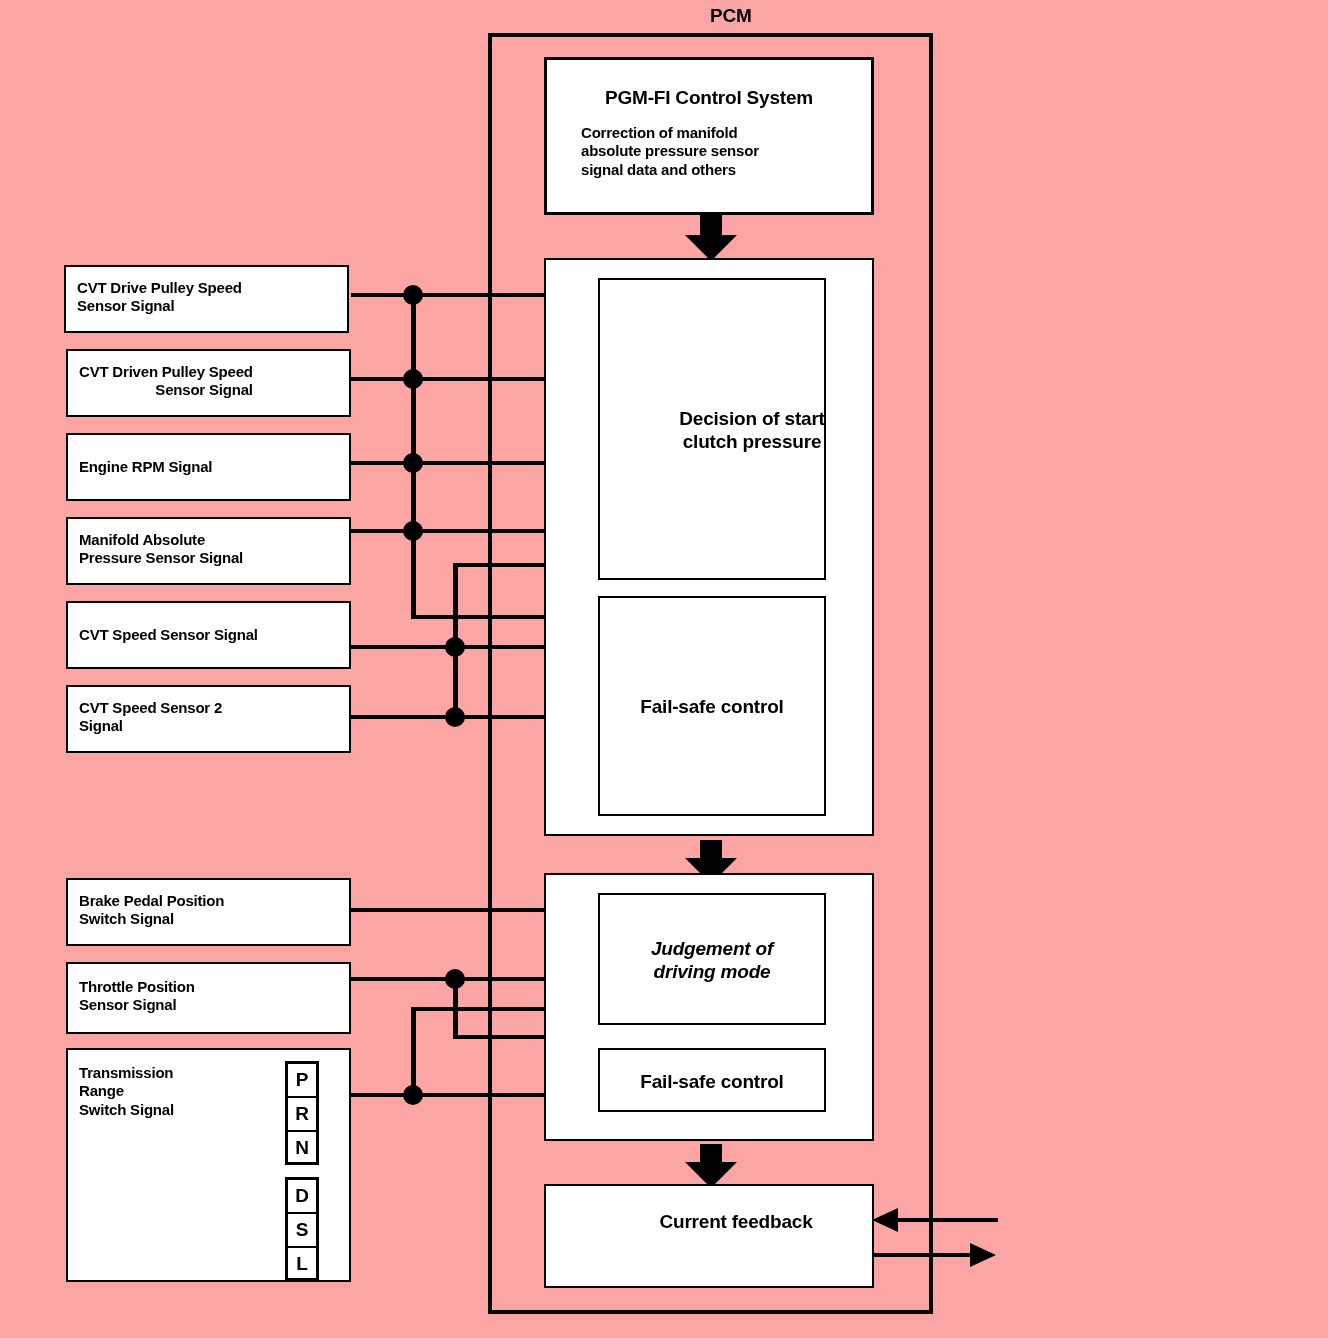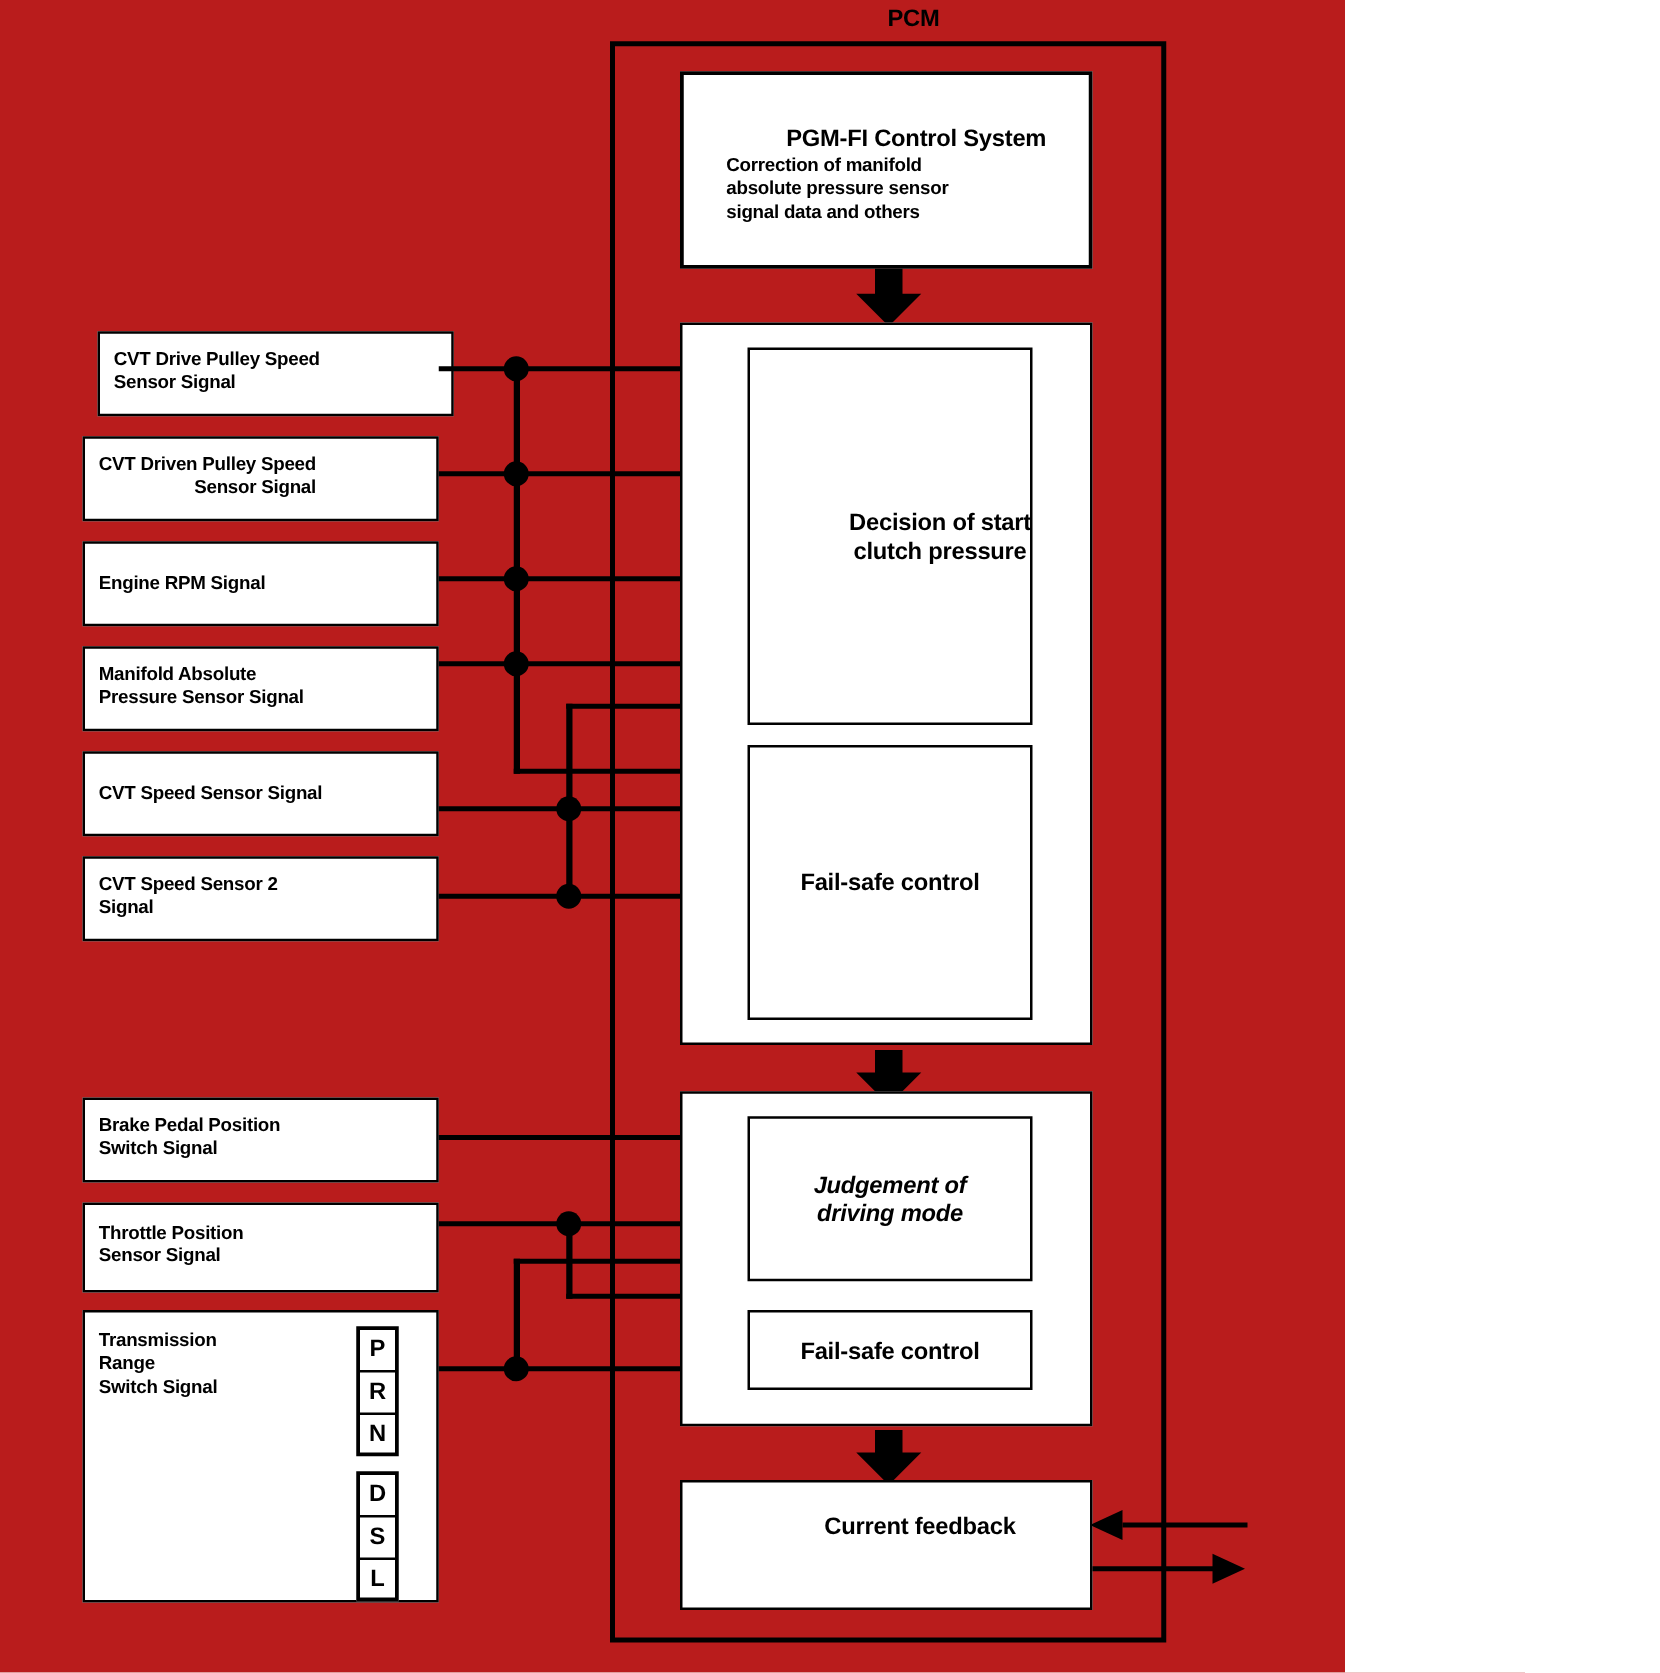--- a/index.html
+++ b/index.html
@@ -3,23 +3,23 @@
 <meta charset="utf-8">
 <title>PCM Start Clutch Control Block Diagram</title>
 <style>
   html, body {
     margin: 0;
     padding: 0;
     background: #ffffff;
   }
   #canvas {
     position: relative;
-    width: 1076px;
+    width: 1328px;
     height: 1338px;
-    background: #b91c1c;
+    background: #fca5a5;
     font-family: "Liberation Sans", sans-serif;
     overflow: hidden;
   }
 
   
   .box {
     position: absolute;
     box-sizing: border-box;
     border: 3px solid #000;
     background: #fff;
@@ -119,32 +119,32 @@
 </head>
 <body>
 
 <div id="canvas">
 
   <div class="lbl t19" style="left:710px; top:4px;">PCM</div>
 
   <div class="box outer" style="left:488px; top:33px; width:445px; height:1281px;"></div>
 
   <div class="box" style="left:544px; top:57px; width:330px; height:158px;">
-    <div class="lbl t19 center" style="top:40px;padding-left:24px;">PGM-FI Control System</div>
+    <div class="lbl t19 center" style="top:26px;">PGM-FI Control System</div>
     <div class="lbl t18" style="left:34px; top:64px;">Correction of manifold
 absolute pressure sensor
 signal data and others</div>
   </div>
 
   <div class="blockarrow" style="left:685px; top:215px; width:52px; height:44px;">
     <div class="stem" style="width:22px; height:22px;"></div>
     <div class="head" style="top:20px;"></div>
   </div>
 
-  <div class="box thin" style="left:78px; top:265px; width:285px; height:68px;">
+  <div class="box thin" style="left:64px; top:265px; width:285px; height:68px;">
     <div class="lbl t18" style="left:11px; top:12px;">CVT Drive Pulley Speed
 Sensor Signal</div>
   </div>
 
   <div class="box thin" style="left:66px; top:349px; width:285px; height:68px;">
     <div class="lbl t18" style="left:11px; top:12px;text-align:right;">CVT Driven Pulley Speed
 Sensor Signal</div>
   </div>
 
   <div class="box thin" style="left:66px; top:433px; width:285px; height:68px;">

